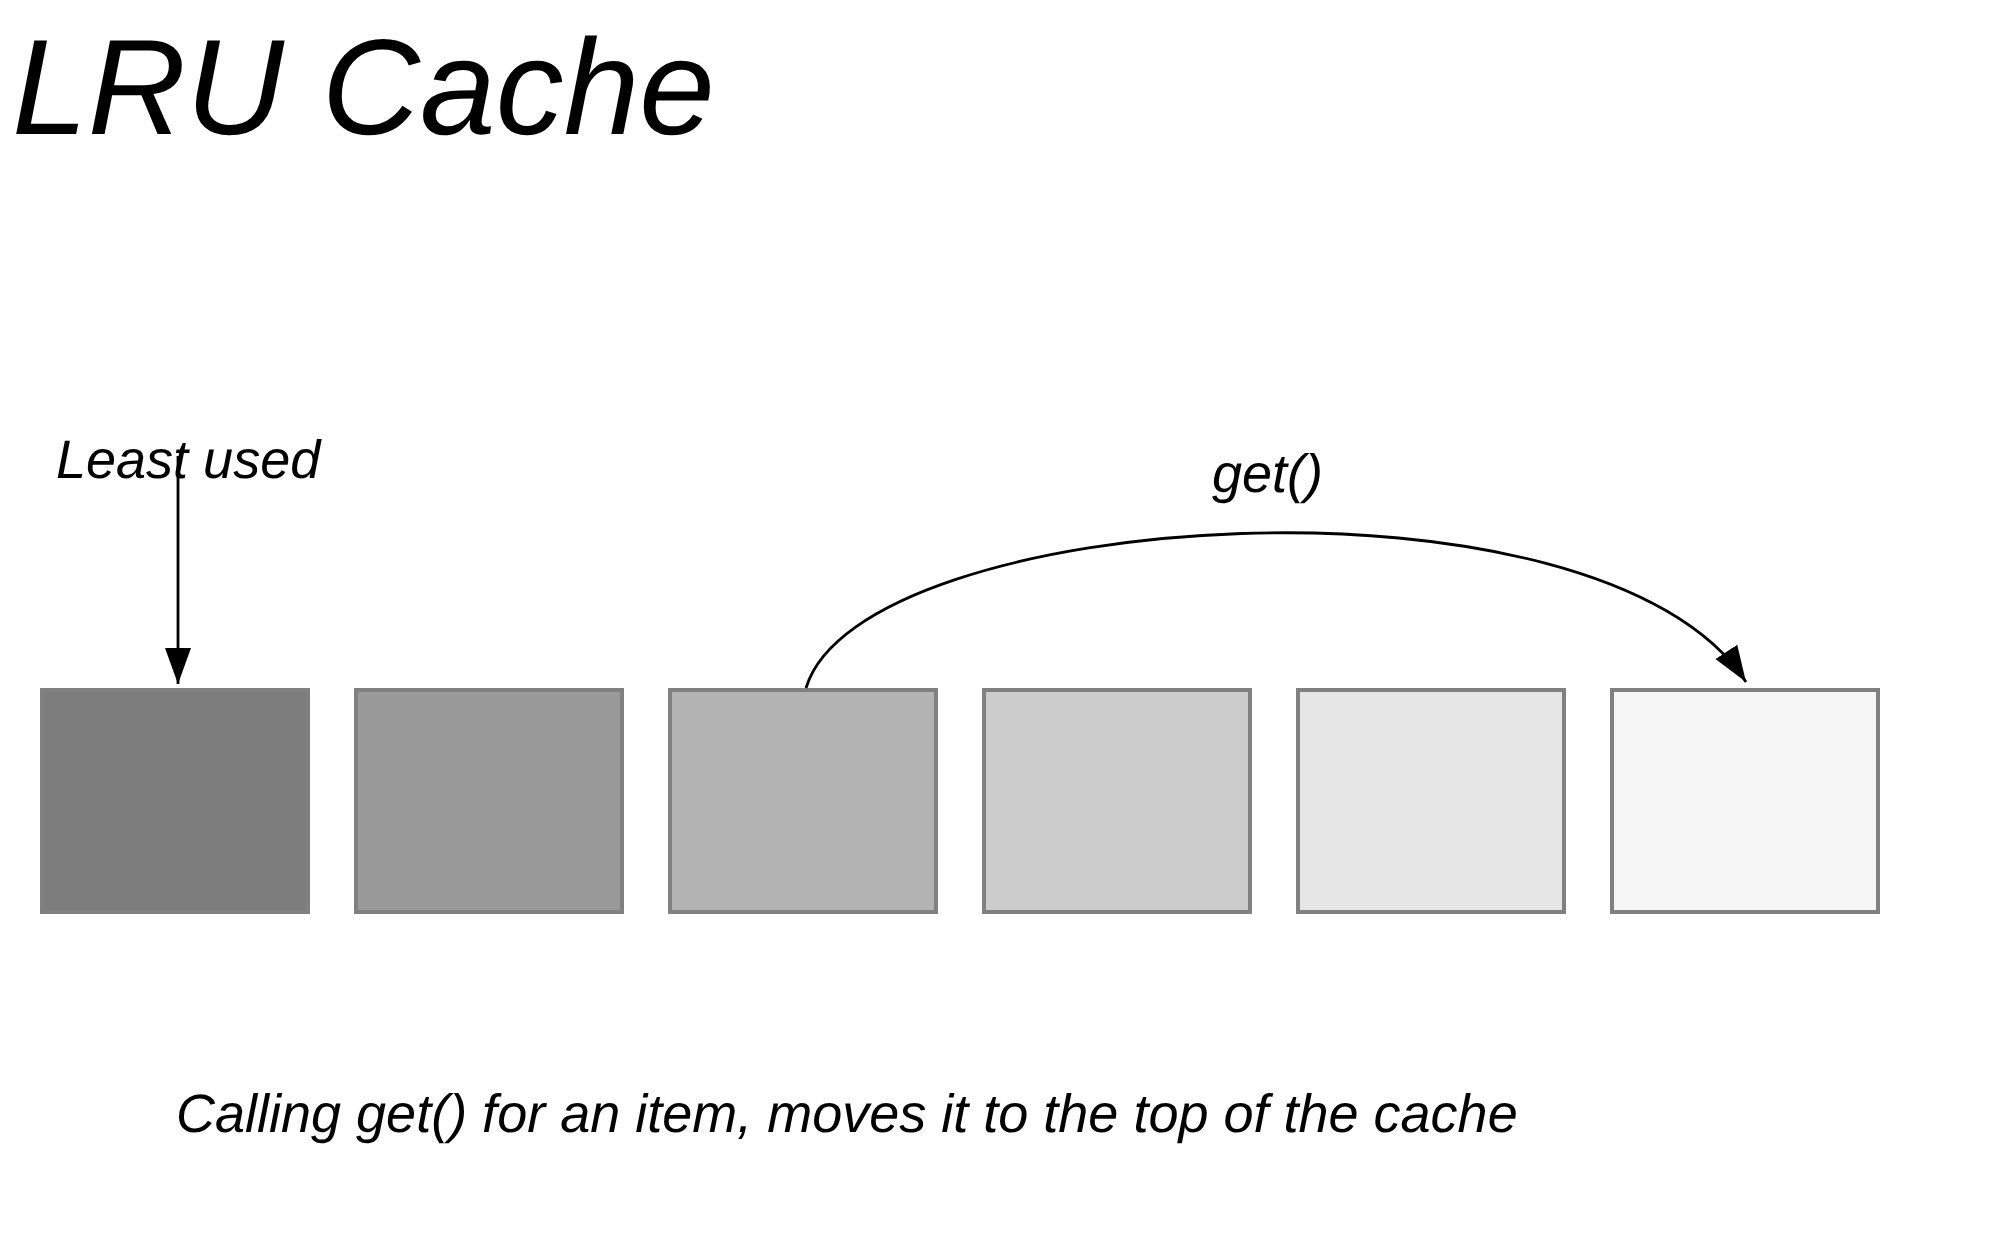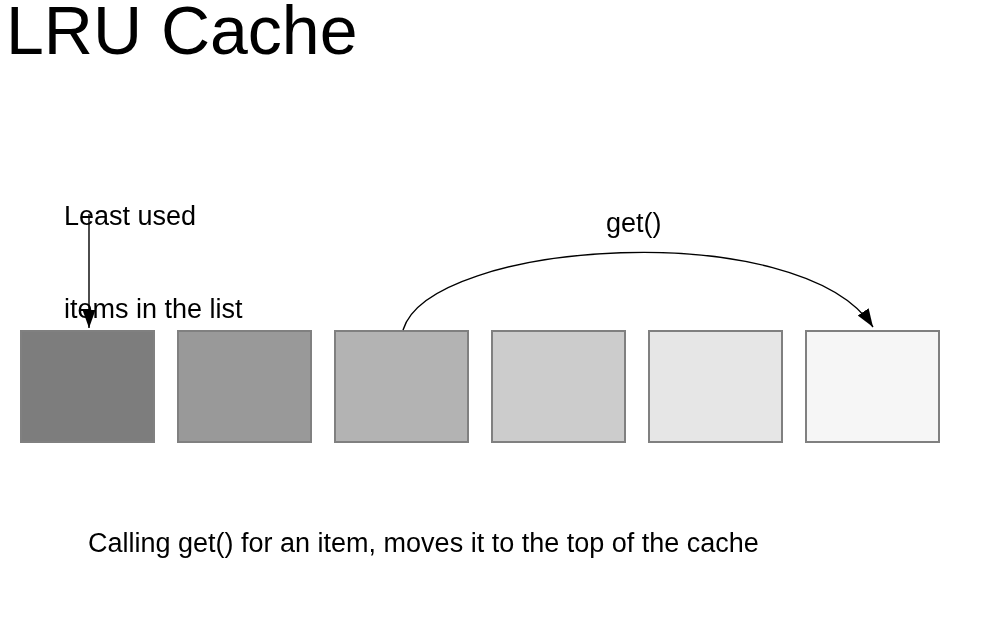--- a/index.html
+++ b/index.html
@@ -10,40 +10,41 @@
   body {
     width: 1004px;
     height: 617px;
     position: relative;
     overflow: hidden;
     font-family: "Liberation Sans", sans-serif;
     color: #000000;
   }
   .stage {
     position: absolute;
-    left: 0; top: 0;
+    left: 0; top: 14px;
     width: 1004px;
     height: 592px;
+    font-style: italic;
   }
   .title {
     position: absolute;
     left: 6px;
     top: -4px;
     font-size: 68px;
     line-height: 68px;
     font-weight: 400;
     white-space: pre;
   }
   .note {
     position: absolute;
     font-size: 27px;
     line-height: 31px;
     white-space: pre;
   }
-  #least-used-label { left: 28px; top: 139px; margin-left: 36px; }
+  #least-used-label { left: 28px; top: 139px; }
   #get-label       { left: 606px; top: 208px; }
   #caption         { left: 88px;  top: 528px; text-align: right; }
   .arrows-layer {
     position: absolute;
     left: 0; top: 0;
     width: 1004px;
     height: 617px;
     z-index: 5;
     pointer-events: none;
   }
@@ -64,21 +65,20 @@
 </style>
 </head>
 <body>
 
 <div class="stage">
 
   <div class="title">LRU Cache</div>
 
   <div class="note" id="least-used-label">
     <div>Least used</div>
-    <div>items in the list</div>
   </div>
 
   <div class="note" id="get-label">get()</div>
 
   <svg class="arrows-layer" viewBox="0 0 1004 617" xmlns="http://www.w3.org/2000/svg" style="color: rgb(0, 0, 0);">
     <defs>
       <marker id="arrowhead" markerUnits="userSpaceOnUse" markerWidth="20" markerHeight="16" refX="18" refY="8" orient="auto">
         <path d="M0,1.5 L18,8 L0,14.5 Z" fill="currentColor"></path>
       </marker>
     </defs>

